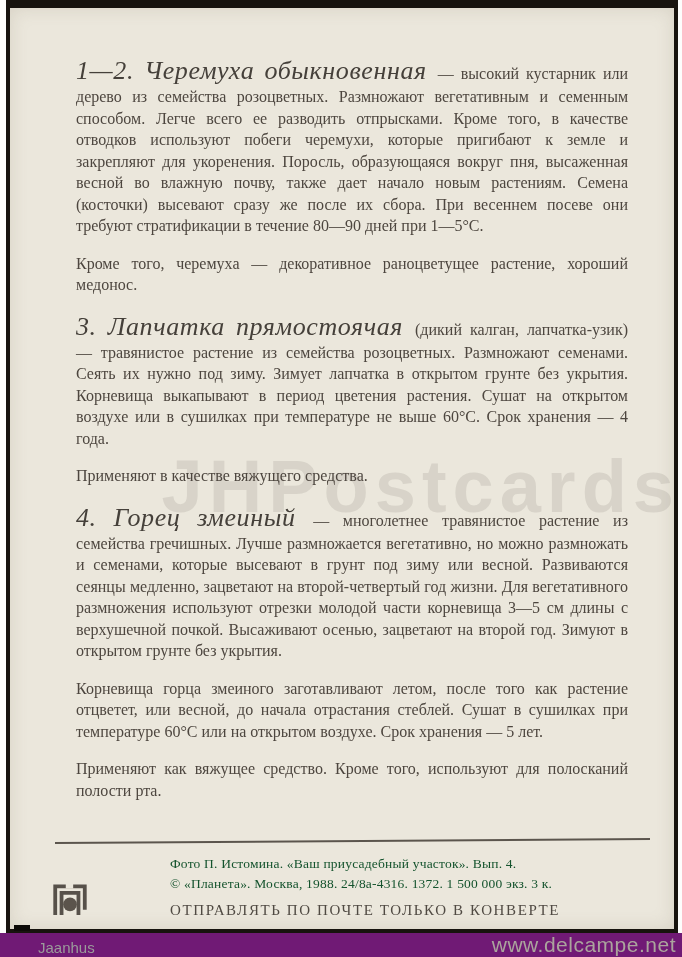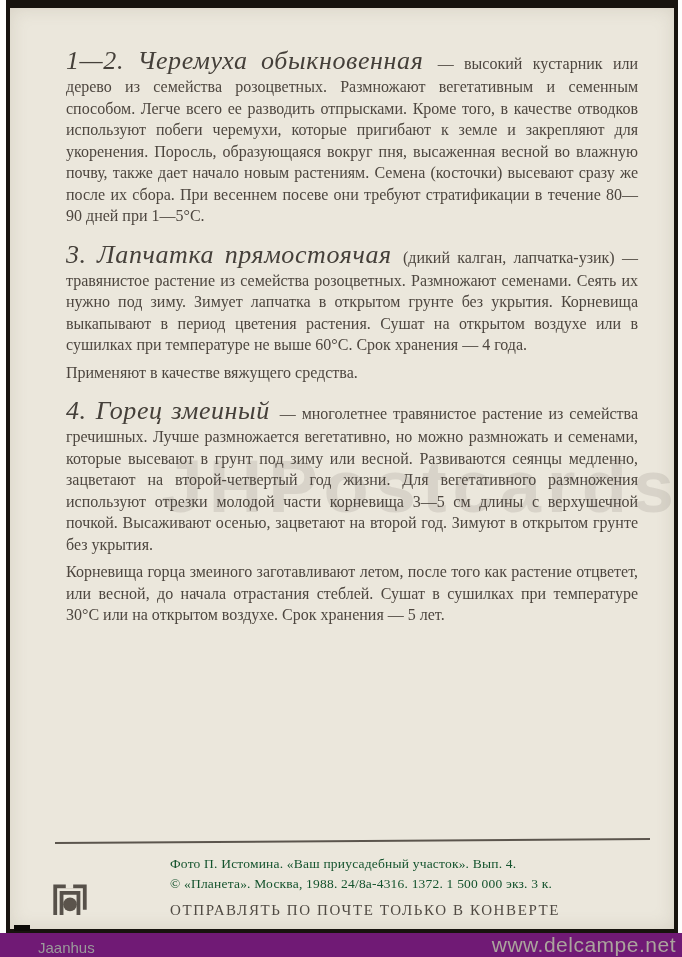--- a/index.html
+++ b/index.html
@@ -14,21 +14,21 @@
   }
   .card{
     position:absolute;left:4px;top:8px;width:664px;height:921px;
     background:#ebe7dc;
     box-shadow:inset 0 0 18px rgba(120,110,90,0.18);
   }
   .content{
     position:absolute;left:50px;top:32px;width:584px;
     color:#4d463f;font-size:16px;line-height:21.5px;text-align:justify;
   }
-  .content p{margin:6px;}
+  .content p{margin:16px;}
   .sec{margin-bottom:13px;}
   .sec-heading{
     font-style:italic;font-size:26px;letter-spacing:0.6px;color:#45403a;
     line-height:30px;padding-right:4px;
   }
   .watermark{
     position:absolute;left:14px;top:436px;width:656px;
     font-family:"Liberation Sans",sans-serif;
     font-size:74px;font-weight:bold;letter-spacing:6px;
     color:rgba(110,104,94,0.15);white-space:nowrap;text-align:right;
@@ -68,30 +68,32 @@
 
 <div class="scan">
   <div class="card">
 
     <div class="watermark">JHPostcards</div>
 
     <div class="content">
 
       <div class="sec">
         <p><span class="sec-heading">1—2. Черемуха обыкновенная</span><span> — высокий кустарник или дерево из семейства розоцветных. Размножают вегетативным и семенным способом. Легче всего ее разводить отпрысками. Кроме того, в качестве отводков используют побеги черемухи, которые пригибают к земле и закрепляют для укоренения. Поросль, образующаяся вокруг пня, высаженная весной во влажную почву, также дает начало новым растениям. Семена (косточки) высевают сразу же после их сбора. При весеннем посеве они требуют стратификации в течение 80—90 дней при 1—5°С.</span></p>
+        <p>Кроме того, черемуха — декоративное раноцветущее растение, хороший медонос.</p>
       </div>
 
       <div class="sec">
         <p><span class="sec-heading">3. Лапчатка прямостоячая</span><span> (дикий калган, лапчатка-узик) — травянистое растение из семейства розоцветных. Размножают семенами. Сеять их нужно под зиму. Зимует лапчатка в открытом грунте без укрытия. Корневища выкапывают в период цветения растения. Сушат на открытом воздухе или в сушилках при температуре не выше 60°С. Срок хранения — 4 года.</span></p>
         <p>Применяют в качестве вяжущего средства.</p>
       </div>
 
       <div class="sec">
         <p><span class="sec-heading">4. Горец змеиный</span><span> — многолетнее травянистое растение из семейства гречишных. Лучше размножается вегетативно, но можно размножать и семенами, которые высевают в грунт под зиму или весной. Развиваются сеянцы медленно, зацветают на второй-четвертый год жизни. Для вегетативного размножения используют отрезки молодой части корневища 3—5 см длины с верхушечной почкой. Высаживают осенью, зацветают на второй год. Зимуют в открытом грунте без укрытия.</span></p>
-        <p>Корневища горца змеиного заготавливают летом, после того как растение отцветет, или весной, до начала отрастания стеблей. Сушат в сушилках при температуре 30°С или на открытом воздухе. Срок хранения — 5 лет.</p>
+        <p>Корневища горца змеиного заготавливают летом, после того как растение отцветет, или весной, до начала отрастания стеблей. Сушат в сушилках при температуре 60°С или на открытом воздухе. Срок хранения — 5 лет.</p>
+        <p>Применяют как вяжущее средство. Кроме того, используют для полосканий полости рта.</p>
       </div>
 
     </div>
 
     <div class="card-footer">
       <div class="footer-rule"></div>
 
       <svg class="planeta-logo" viewBox="0 0 34 36" xmlns="http://www.w3.org/2000/svg">
         <path d="M3 35 V8 H31 V30" fill="none" stroke="#57514a" stroke-width="3.6"></path>
         <path d="M9 35 V14 H25 V35" fill="none" stroke="#57514a" stroke-width="3.6"></path>

